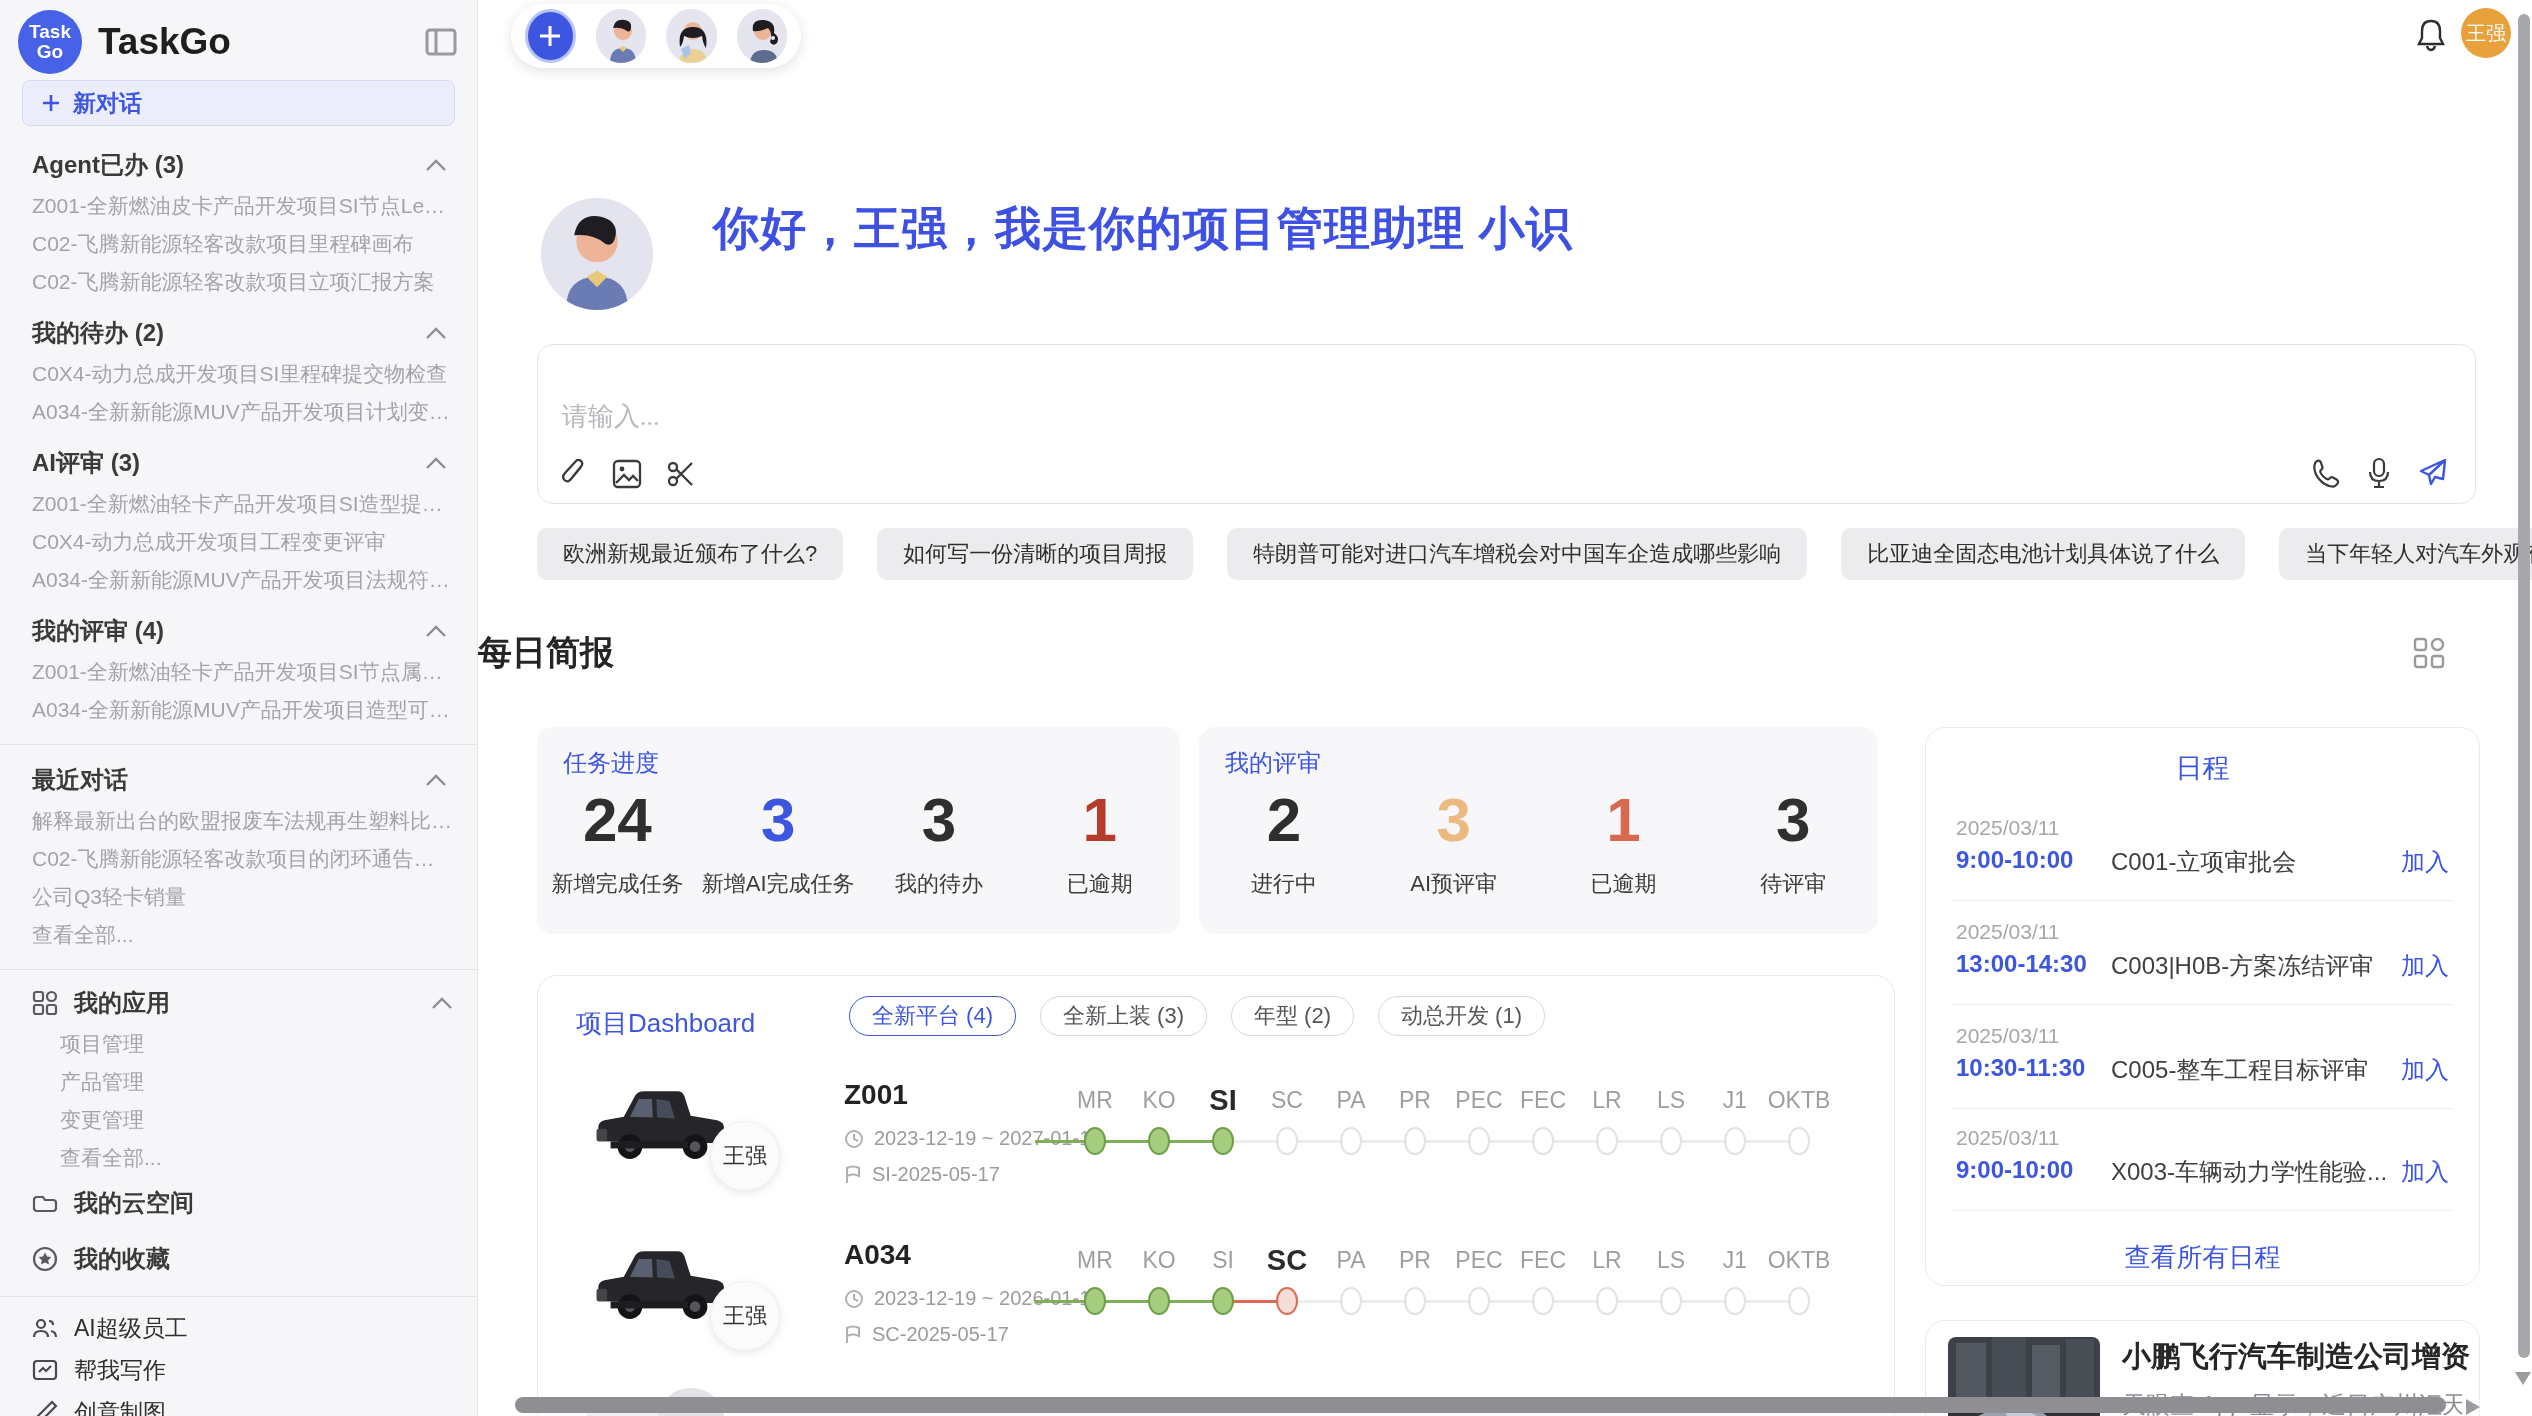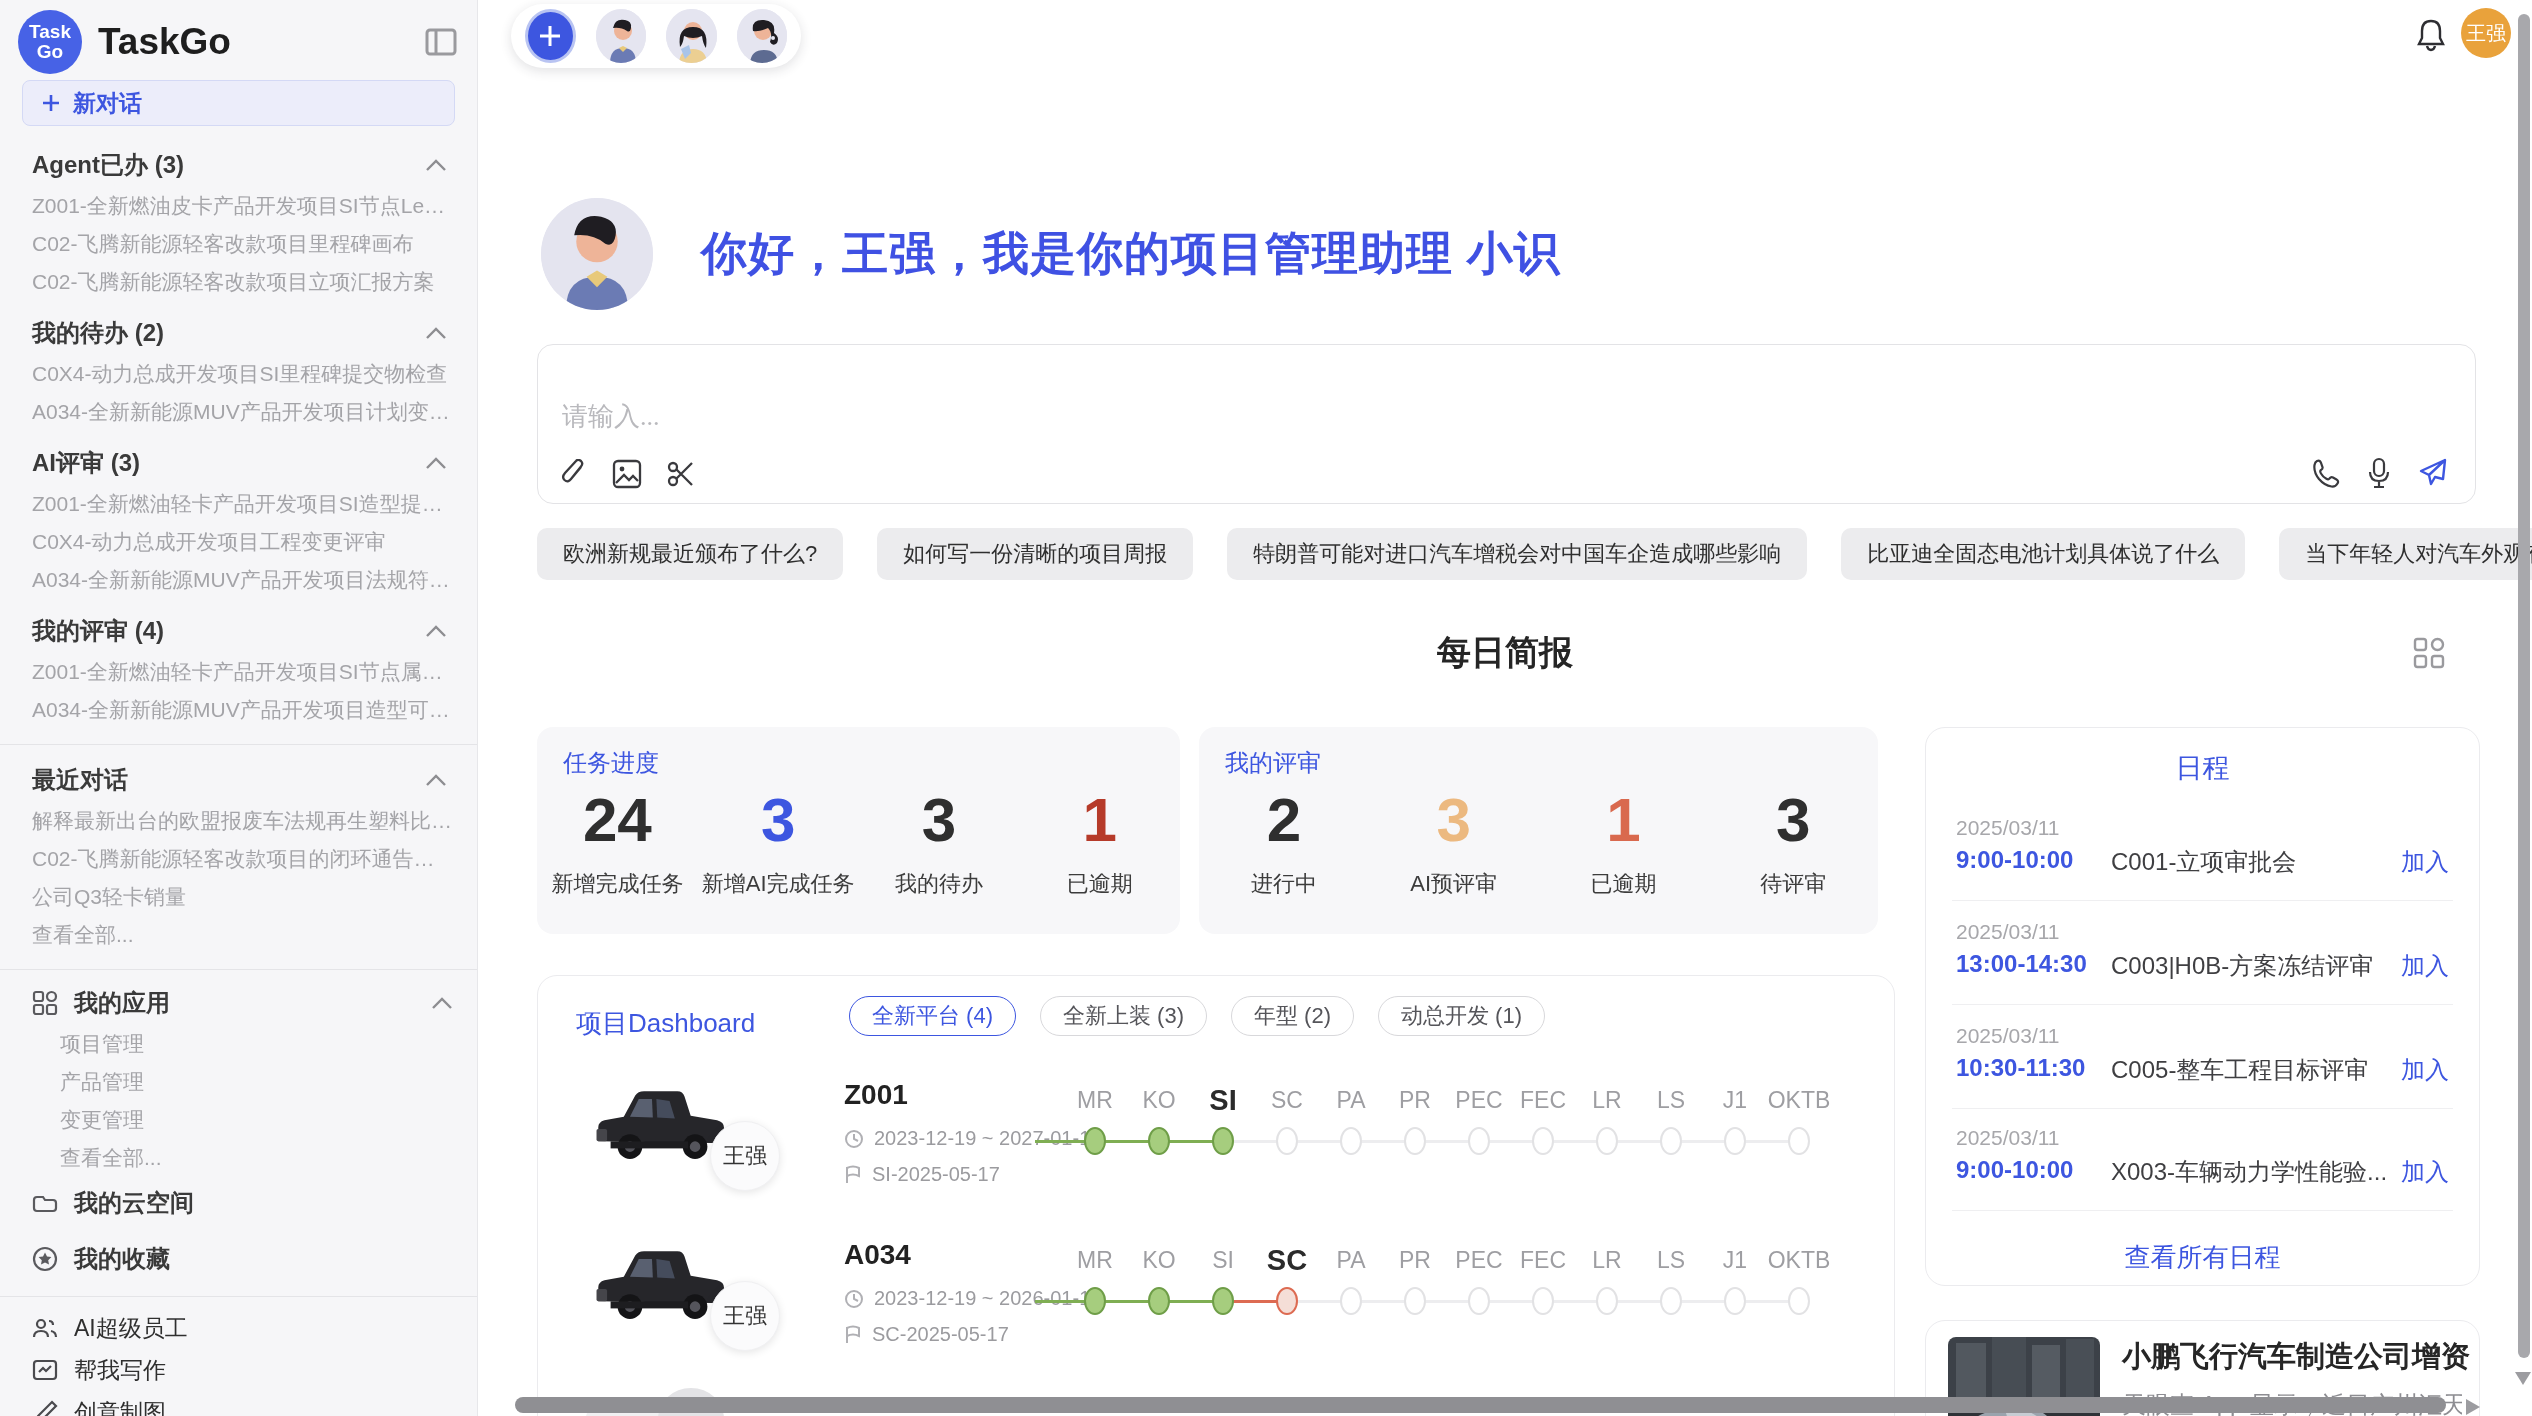--- a/index.html
+++ b/index.html
@@ -52,41 +52,41 @@
   .plus-btn {
     width:54px; height:54px; border-radius:50%; background:#3d56e0; border:3px solid #b9c4f2;
     display:flex; align-items:center; justify-content:center; cursor:pointer;
   }
   .avatar-s { width:54px; height:54px; border-radius:50%; overflow:hidden; background:#e5e5f0; cursor:pointer; }
   .bell { position:absolute; left:1938px; top:18px; cursor:pointer; }
   .user-avatar {
     position:absolute; left:1983px; top:8px; width:50px; height:50px; border-radius:50%;
     background:#e9a23b; color:#fff; font-size:20px; display:flex; align-items:center; justify-content:center; cursor:pointer;
   }
-  .greeting { position:absolute; left:63px; top:198px; display:flex; align-items:center; gap:48px; }
+  .greeting { position:absolute; left:63px; top:198px; display:flex; gap:60px; }
   .avatar-l { width:112px; height:112px; border-radius:50%; overflow:hidden; background:#e5e5f0; }
   .greet-text { font-size:46px; font-weight:800; color:#3f51e3; letter-spacing:1px; }
   .input-card {
     position:absolute; left:59px; top:344px; width:1939px; height:160px;
     border:1.5px solid #e3e3e6; border-radius:16px; background:#fff;
   }
   .input-card input {
     position:absolute; left:22px; top:56px; width:1200px; border:none; outline:none;
     font-size:26px; color:#333; font-family:Liberation Serif, serif; background:transparent;
   }
   .input-card input::placeholder { color:#b9b9bd; }
   .in-icons-l { position:absolute; left:22px; bottom:14px; display:flex; gap:24px; align-items:center; }
   .in-icons-r { position:absolute; right:26px; bottom:14px; display:flex; gap:26px; align-items:center; }
   .in-icons-l svg, .in-icons-r svg { display:block; cursor:pointer; }
   .chips { position:absolute; left:59px; top:528px; width:1939px; display:flex; gap:34px; }
   .chip {
     height:52px; line-height:52px; padding:0 26px; background:#ececee; border-radius:10px;
     font-size:22px; color:#2f2f2f; white-space:nowrap; cursor:pointer;
   }
-  .brief-head { position:absolute; left:0; top:630px; width:2054px; text-align:center;
+  .brief-head { position:absolute; left:0; top:630px; width:2054px; text-align:left;
     font-size:34px; font-weight:700; color:#252525; }
   .brief-grid-icon { position:absolute; left:1934px; top:636px; cursor:pointer; }
   
   .stat-card { position:absolute; top:727px; height:207px; background:#f7f7f9; border-radius:16px; }
   .stat-card.c1 { left:59px; width:643px; }
   .stat-card.c2 { left:721px; width:679px; }
   .stat-title { position:absolute; left:26px; top:20px; font-size:24px; color:#3d56e0; }
   .stat-cols { position:absolute; left:0; top:54px; width:100%; display:flex; }
   .stat-col { flex:1; text-align:center; }
   .stat-num { font-size:62px; font-weight:600; line-height:78px; color:#2f2f2f; }

